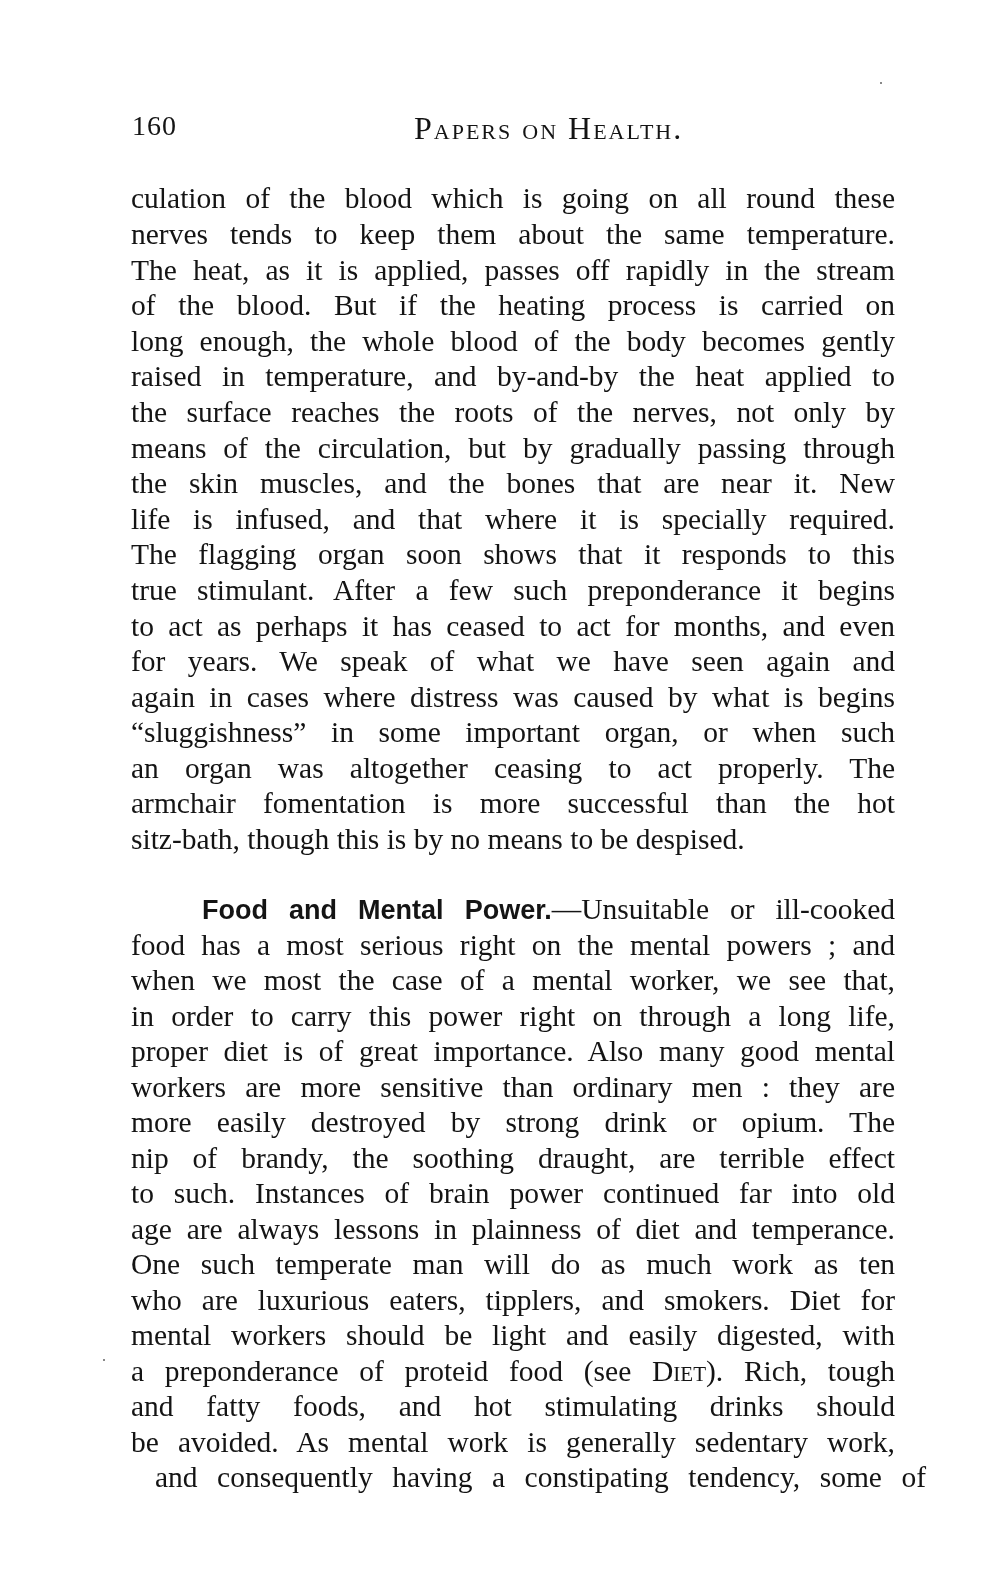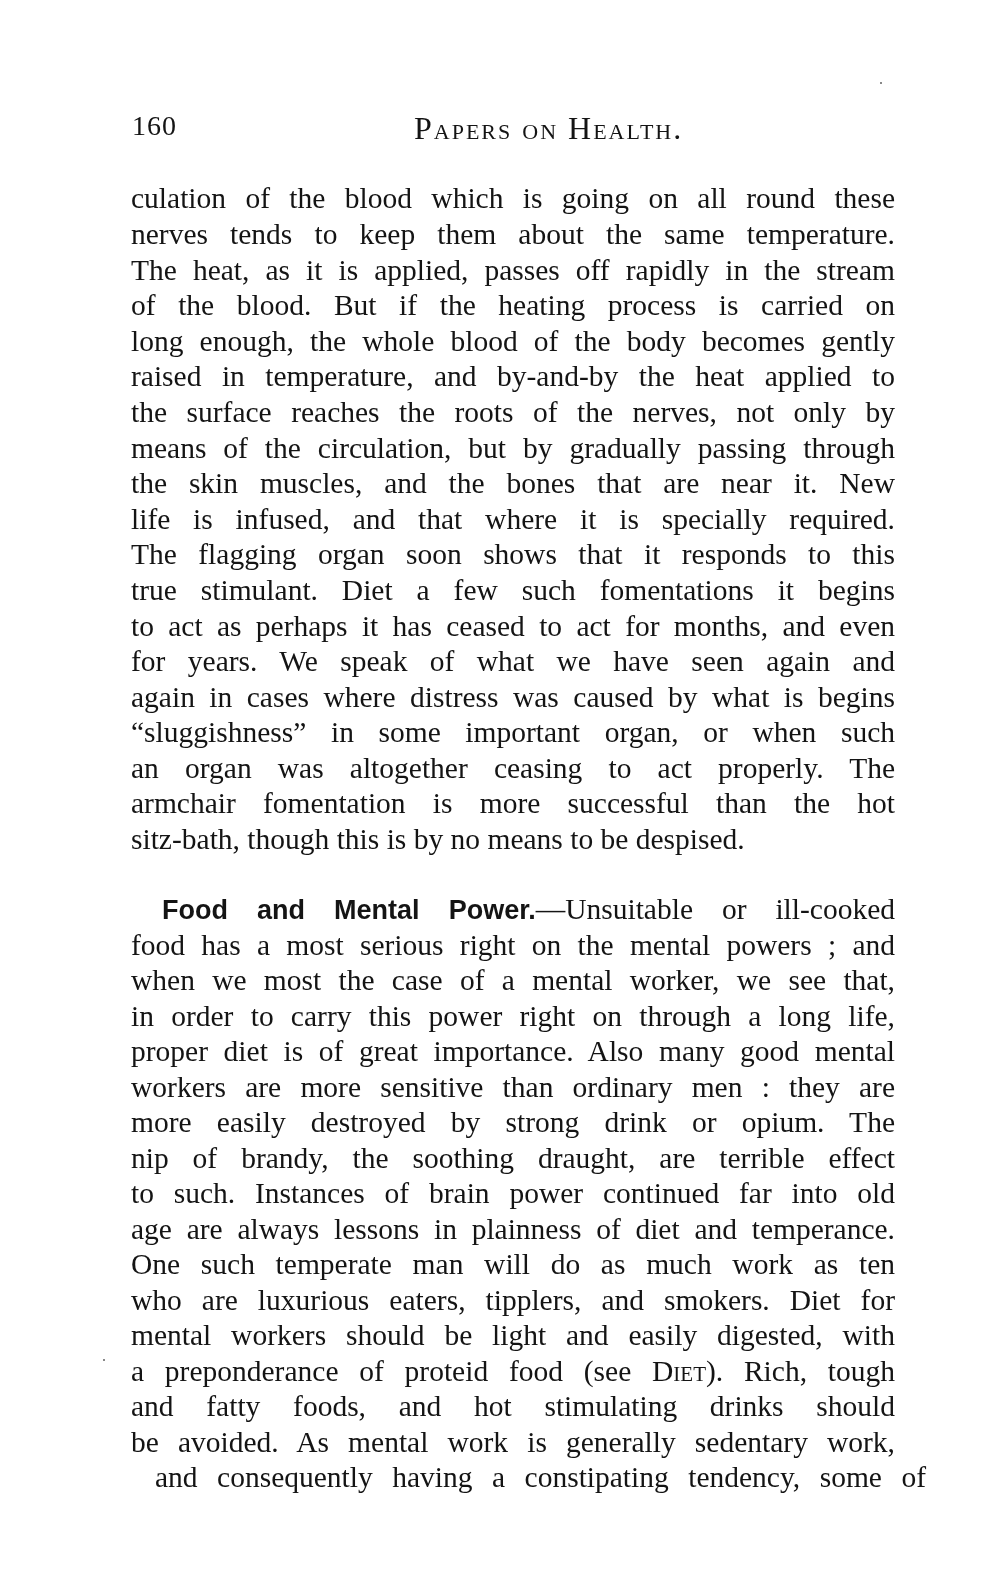--- a/index.html
+++ b/index.html
@@ -54,20 +54,21 @@
       text-align: justify;
       text-align-last: justify;
     }
     .line.last {
       text-align-last: left;
     }
     .heading-run {
       font-family: "Liberation Sans", "DejaVu Sans", sans-serif;
       font-weight: bold;
       font-size: 27px;
+      margin-left: 40px;
     }
     .sc {
       font-variant: small-caps;
       margin-top: 43px;
     }
     .it {
     }
     .stray-mark {
       position: absolute;
       width: 2px; height: 2px;
@@ -89,21 +90,21 @@
     <div class="line" style="top:204px">nerves tends to keep them about the same temperature.</div>
     <div class="line" style="top:240px">The heat, as it is applied, passes off rapidly in the stream</div>
     <div class="line" style="top:275px">of the blood. But if the heating process is carried on</div>
     <div class="line" style="top:311px">long enough, the whole blood of the body becomes gently</div>
     <div class="line" style="top:346px">raised in temperature, and by-and-by the heat applied to</div>
     <div class="line" style="top:382px">the surface reaches the roots of the nerves, not only by</div>
     <div class="line" style="top:418px">means of the circulation, but by gradually passing through</div>
     <div class="line" style="top:453px">the skin muscles, and the bones that are near it. New</div>
     <div class="line" style="top:489px">life is infused, and that where it is specially required.</div>
     <div class="line" style="top:524px">The flagging organ soon shows that it responds to this</div>
-    <div class="line" style="top:560px">true stimulant. Diet a few such fomentations it begins</div>
+    <div class="line" style="top:560px">true stimulant. After a few such preponderance it begins</div>
     <div class="line" style="top:596px">to act as perhaps it has ceased to act for months, and even</div>
     <div class="line" style="top:631px">for years. We speak of what we have seen again and</div>
     <div class="line" style="top:667px">again in cases where distress was caused by what is begins</div>
     <div class="line" style="top:702px">“sluggishness” in some important organ, or when such</div>
     <div class="line" style="top:738px">an organ was altogether ceasing to act properly. The</div>
     <div class="line" style="top:773px">armchair fomentation is more successful than the hot</div>
     <div class="line last" style="top:809px">sitz-bath, though this is by no means to be despised.</div>
   </div>
 
   <div>

